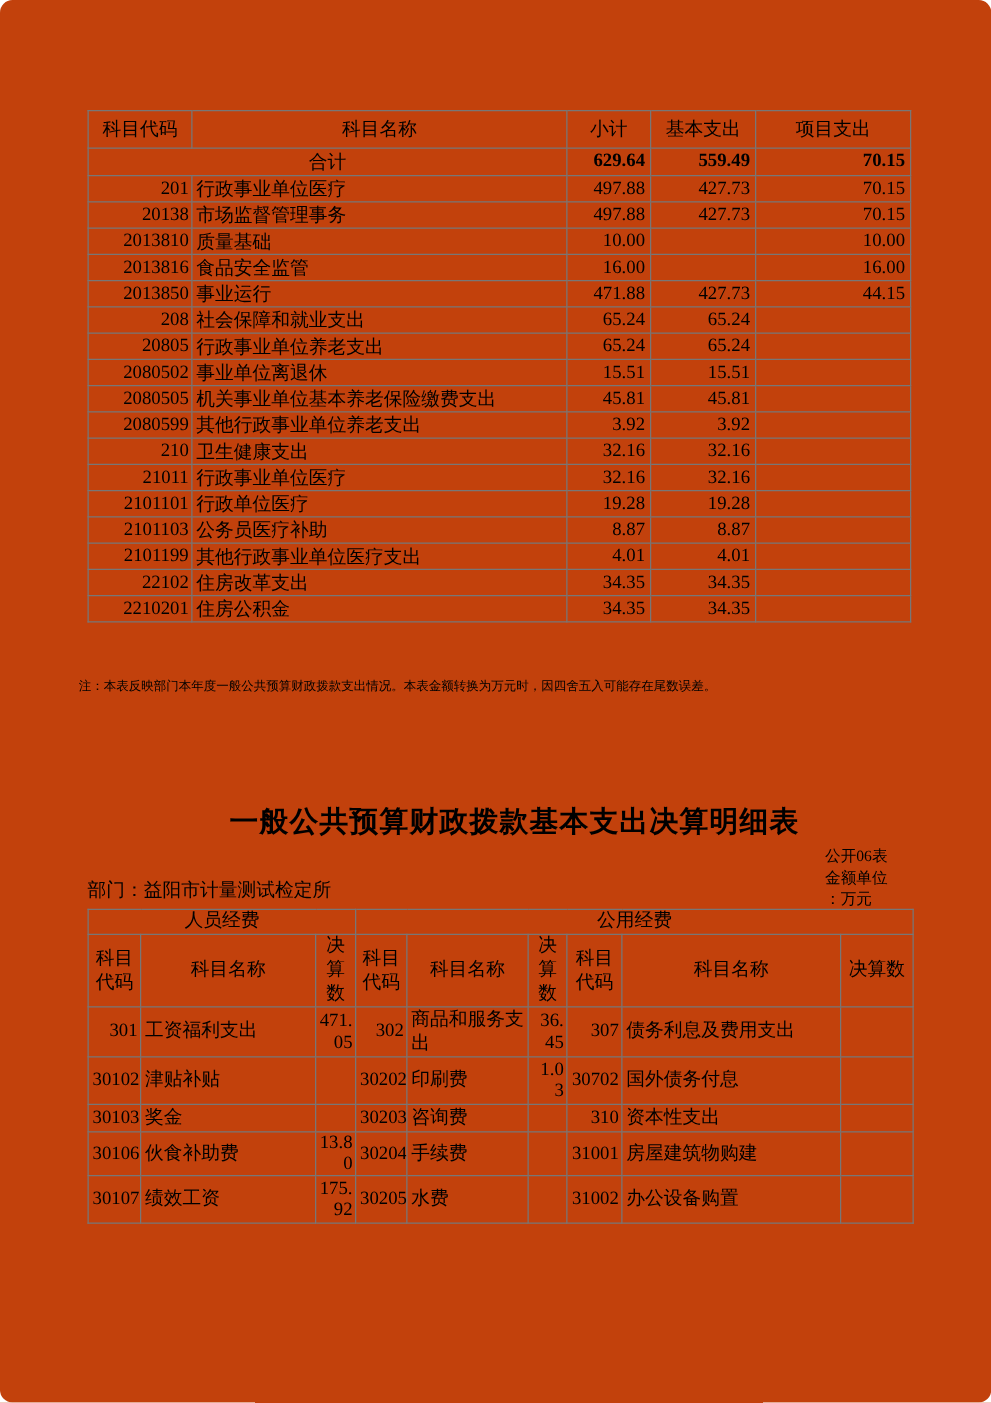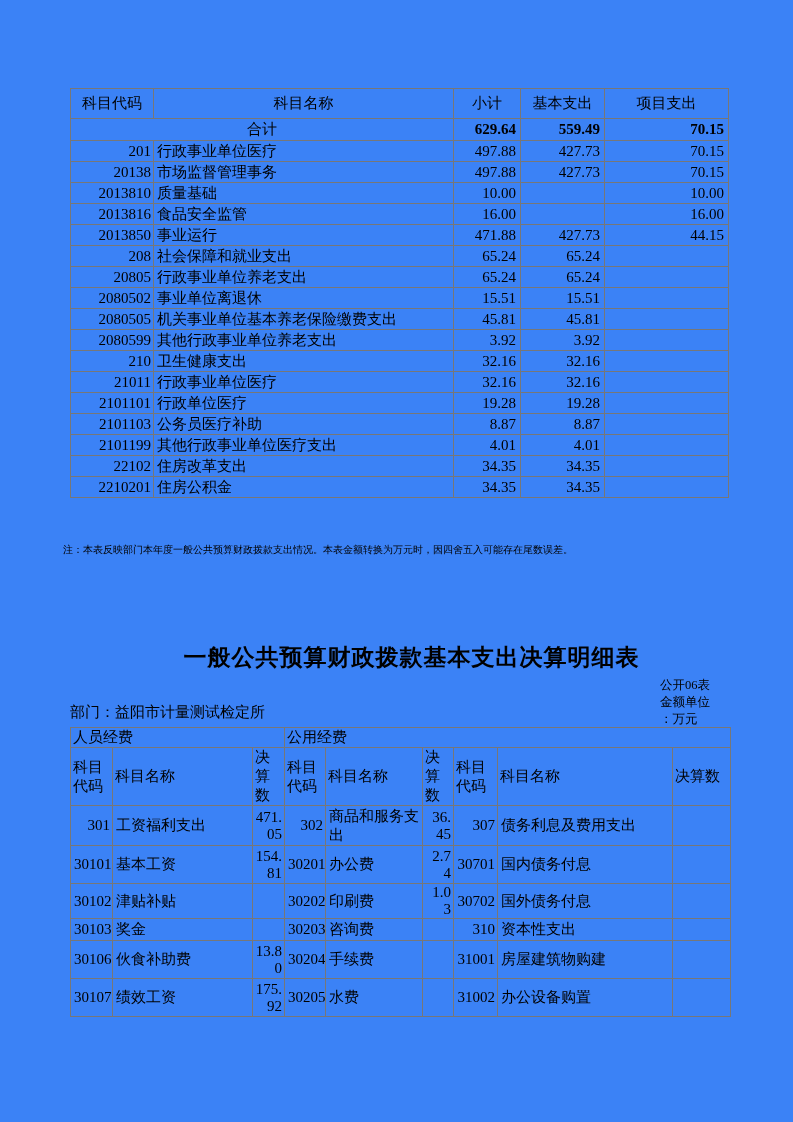--- a/index.html
+++ b/index.html
@@ -1,18 +1,18 @@
 <!DOCTYPE html>
 <html><head>
 <meta charset="utf-8">
 <style>
   * { margin:0; padding:0; box-sizing:border-box; }
   html,body { background:#fff; }
   body { width:793px; font-family:"Liberation Serif","DejaVu Serif",serif; color:#000; }
-  .page { position:relative; width:793px; height:1122px; background:#3b82f6; overflow:hidden; }
+  .page { position:relative; width:793px; height:1122px; background:#c2410c; overflow:hidden;border-radius:10px; }
 
   table { border-collapse:collapse; table-layout:fixed; }
   th, td { border:1px solid #777; font-weight:normal; font-size:15px; overflow:hidden; }
 
   
   .t1 { position:absolute; left:70px; top:88px; width:658px; }
   .t1 thead tr { height:30px; }
   .t1 .lane-row { height:20px; }
   .t1 .total-row { height:22px; }
   .t1 tbody[data-name="table1-rows"] tr { height:21px; }
@@ -29,21 +29,21 @@
           font-size:10px; line-height:20px; text-align:left; }
 
   
   .title2 { position:absolute; left:0; top:642px; width:793px; text-align:center;
             font-size:23px; font-weight:bold; letter-spacing:1px;margin-left:15px; }
   .meta  { position:absolute; left:660px; top:677px; font-size:12.5px; line-height:17px; }
   .dept  { position:absolute; left:70px; top:703px; font-size:15px; }
 
   
   .t2 { position:absolute; left:70px; top:727px; width:660px; }
-  .t2 th { text-align:left; padding:0 2px; line-height:19px; white-space:normal; }
+  .t2 th { text-align:center; padding:0 2px; line-height:19px; white-space:normal; }
   .t2 .group-row { height:20px; }
   .t2 .colhead-row { height:42px; }
   .t2 td { white-space:normal; line-height:19px; }
   .t2 .code { white-space:nowrap; }
   .t2 .numw, .t2 .num { word-break:break-all; text-align:right; padding:0 2px; line-height:17px; }
   tbody[data-name="table2-rows"] tr:nth-child(1){ height:40px; }
   tbody[data-name="table2-rows"] tr:nth-child(2){ height:38px; }
   tbody[data-name="table2-rows"] tr:nth-child(3){ height:22px; }
   tbody[data-name="table2-rows"] tr:nth-child(4){ height:22px; }
   tbody[data-name="table2-rows"] tr:nth-child(5){ height:38px; }
@@ -249,31 +249,20 @@
           <td class="name" data-name="table-cell">工资福利支出</td>
           <td class="numw" data-name="table-cell">471.05</td>
           <td class="code" data-name="table-cell">302</td>
           <td class="name" data-name="table-cell">商品和服务支出</td>
           <td class="numw" data-name="table-cell">36.45</td>
           <td class="code" data-name="table-cell">307</td>
           <td class="name" data-name="table-cell">债务利息及费用支出</td>
           <td class="num" data-name="table-cell"></td>
         </tr>
         <tr data-name="table-row">
-          <td class="code" data-name="table-cell">30101</td>
-          <td class="name" data-name="table-cell">基本工资</td>
-          <td class="numw" data-name="table-cell">154.81</td>
-          <td class="code" data-name="table-cell">30201</td>
-          <td class="name" data-name="table-cell">办公费</td>
-          <td class="numw" data-name="table-cell">2.74</td>
-          <td class="code" data-name="table-cell">30701</td>
-          <td class="name" data-name="table-cell">国内债务付息</td>
-          <td class="num" data-name="table-cell"></td>
-        </tr>
-        <tr data-name="table-row">
           <td class="code" data-name="table-cell">30102</td>
           <td class="name" data-name="table-cell">津贴补贴</td>
           <td class="numw" data-name="table-cell"></td>
           <td class="code" data-name="table-cell">30202</td>
           <td class="name" data-name="table-cell">印刷费</td>
           <td class="numw" data-name="table-cell">1.03</td>
           <td class="code" data-name="table-cell">30702</td>
           <td class="name" data-name="table-cell">国外债务付息</td>
           <td class="num" data-name="table-cell"></td>
         </tr>

